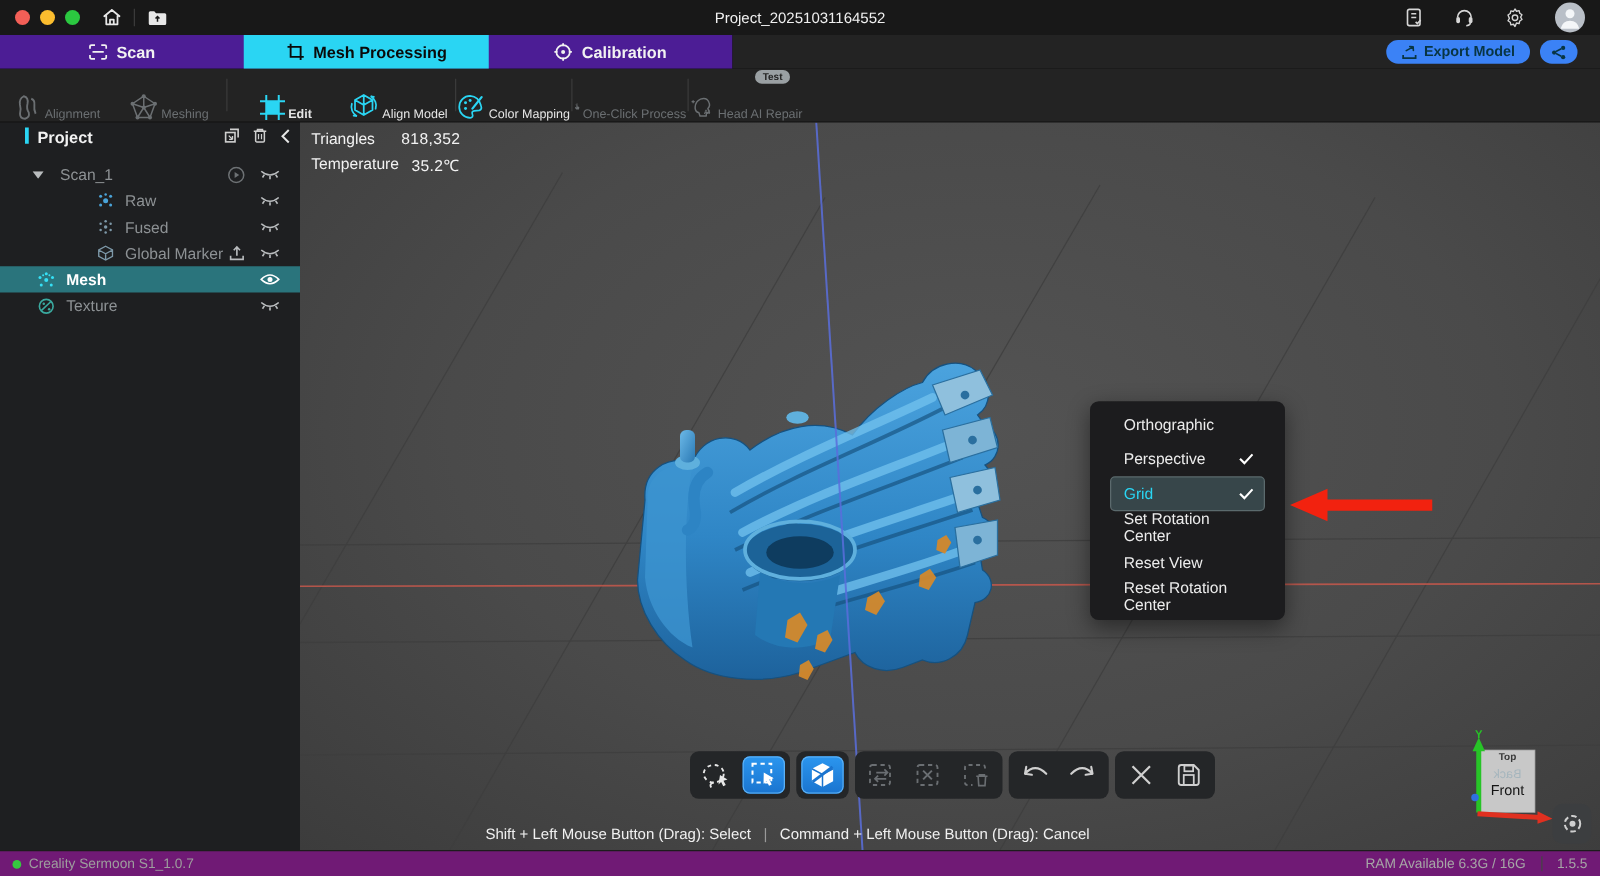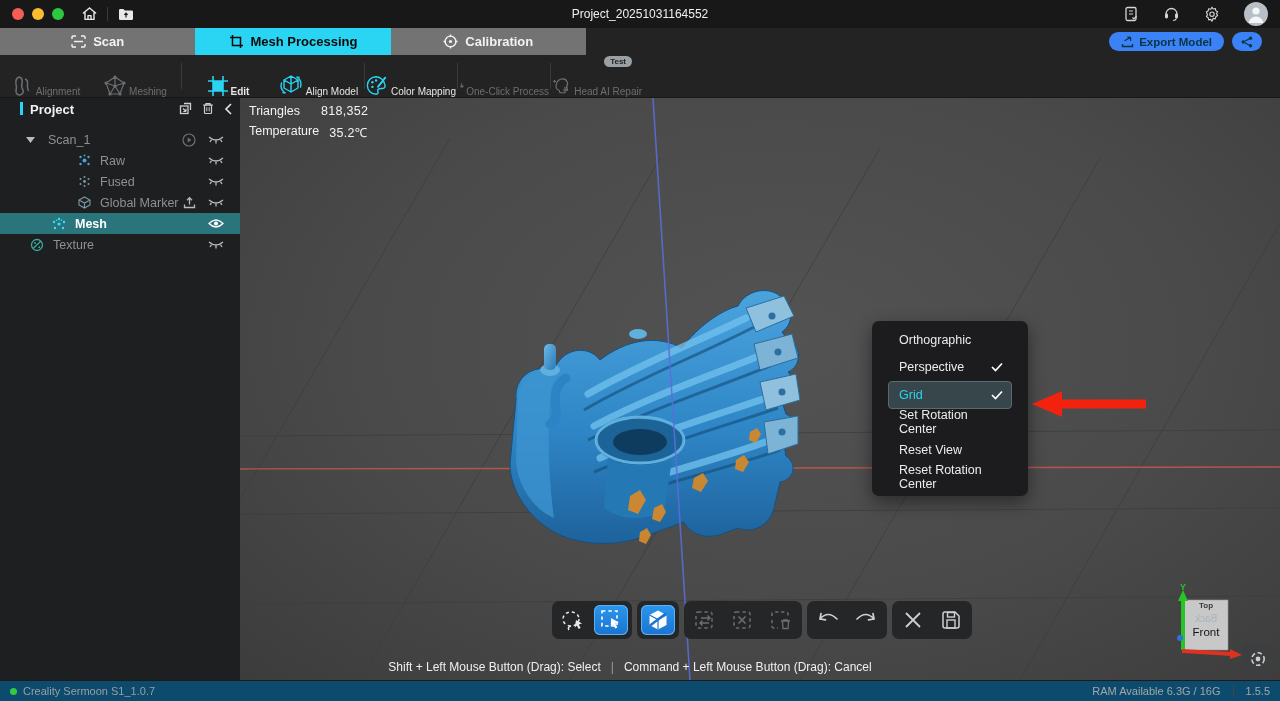--- a/index.html
+++ b/index.html
@@ -16,21 +16,21 @@
   .tb-sep { width:1px; height:14px; background:#3a3a3a; }
   .tb-title { position:absolute; left:50%; top:50%; transform:translate(-50%,-50%);
     color:#f0f0f0; font-size:12px; }
   .tb-icons-right { position:absolute; right:12px; top:0; height:28px; display:flex; align-items:center; gap:24px; }
   .icon-btn { display:flex; align-items:center; justify-content:center; cursor:pointer; }
   .avatar { width:24px; height:24px; border-radius:50%; background:#b9bfc7; overflow:hidden;
     display:flex; align-items:center; justify-content:center; }
 
   
   .tabrow { height:27px; display:flex; flex:0 0 auto; }
-  .tabrow-left { width:586px; background:#737373; display:flex; }
+  .tabrow-left { width:586px; background:#4c1d95; display:flex; }
   .tabrow-right { flex:1; background:#232323; display:flex; align-items:center; justify-content:flex-end;
     gap:8px; padding-right:18px; }
   .tab { flex:1; display:flex; align-items:center; justify-content:center; gap:7px;
     color:#f2f2f2; font-size:13px; font-weight:bold; cursor:pointer; }
   .tab.active { background:#2ad5f3; color:#0a0a0a; }
   .pill { height:19px; border-radius:10px; background:#3b82f6; color:#083543; font-size:11.5px;
     font-weight:bold; display:flex; align-items:center; gap:5px; padding:0 12px; cursor:pointer; }
   .pill.round { padding:0 9px; }
 
   
@@ -50,21 +50,21 @@
 
   
   .sidebar { width:240px; background:#1e1f21; flex:0 0 auto; display:flex; flex-direction:column; }
   .sb-header { height:23px; display:flex; align-items:flex-start; padding:0 8px 0 20px; margin-top:4px; }
   .sb-bar { width:3px; height:13px; background:#2ad5f3; margin-right:7px; }
   .sb-title { color:#f2f2f2; font-size:13px; font-weight:bold; flex:1; }
   .sb-hicons { display:flex; align-items:center; gap:10px; }
   .sb-row { height:21px; display:flex; align-items:center; color:#8d9194; font-size:12.5px;
     padding-right:16px; cursor:pointer; }
   .sb-row .grow { flex:1; }
-  .sb-row.selected { background:#2a747c; color:#ffffff; font-weight:bold;padding-left:22px; }
+  .sb-row.selected { background:#2a747c; color:#ffffff; font-weight:bold; }
   .sb-caret { margin-left:26px; margin-right:13px; }
   .sb-ind0 { margin-left:30px; margin-right:9px; }
   .sb-ind1 { margin-left:78px; margin-right:9px; }
   .sb-trail { display:flex; align-items:center; gap:12px; }
 
   
   .viewport { position:relative; flex:1; overflow:hidden;
     background:radial-gradient(ellipse at 52% 42%, #535353 0%, #4a4a4a 55%, #3c3c3c 100%); }
   .vp-stats { position:absolute; left:9px; top:6px; color:#f2f2f2; font-size:12.5px; }
   .vp-stat { display:flex; margin-bottom:6px; }
@@ -93,21 +93,21 @@
   .vp-hint { position:absolute; left:0; right:260px; top:562px; text-align:center;
     color:#f0f0f0; font-size:12px; }
   .vp-hint .hdiv { color:#9a9a9a; margin:0 10px; }
 
   
   .gizmo { position:absolute; left:918px; top:484px; width:95px; height:80px; }
   .target-btn { position:absolute; left:1002px; top:545px; width:31px; height:32px;
     background:#3c3e40; border-radius:8px; display:flex; align-items:center; justify-content:center; cursor:pointer; }
 
   
-  .statusbar { height:21px; background:#0c4a6e; border-top:1px solid #1c1c1c; display:flex;
+  .statusbar { height:21px; background:#701a75; border-top:1px solid #1c1c1c; display:flex;
     align-items:center; font-size:11px; color:#9d9d9d; flex:0 0 auto; position:relative; }
   .st-left { display:flex; align-items:center; gap:6px; margin-left:10px; }
   .st-dot { width:7px; height:7px; border-radius:50%; background:#35c93f; }
   .st-center { position:absolute; left:50%; transform:translateX(-50%); display:flex; gap:26px;
     color:#d9d9d9; white-space:nowrap; }
   .st-right { margin-left:auto; display:flex; align-items:center; margin-right:10px; color:#a6a6a6; }
   .st-ver { border-left:1px solid #444; margin-left:12px; padding-left:12px; }
 
   svg { display:block; }
 </style>

